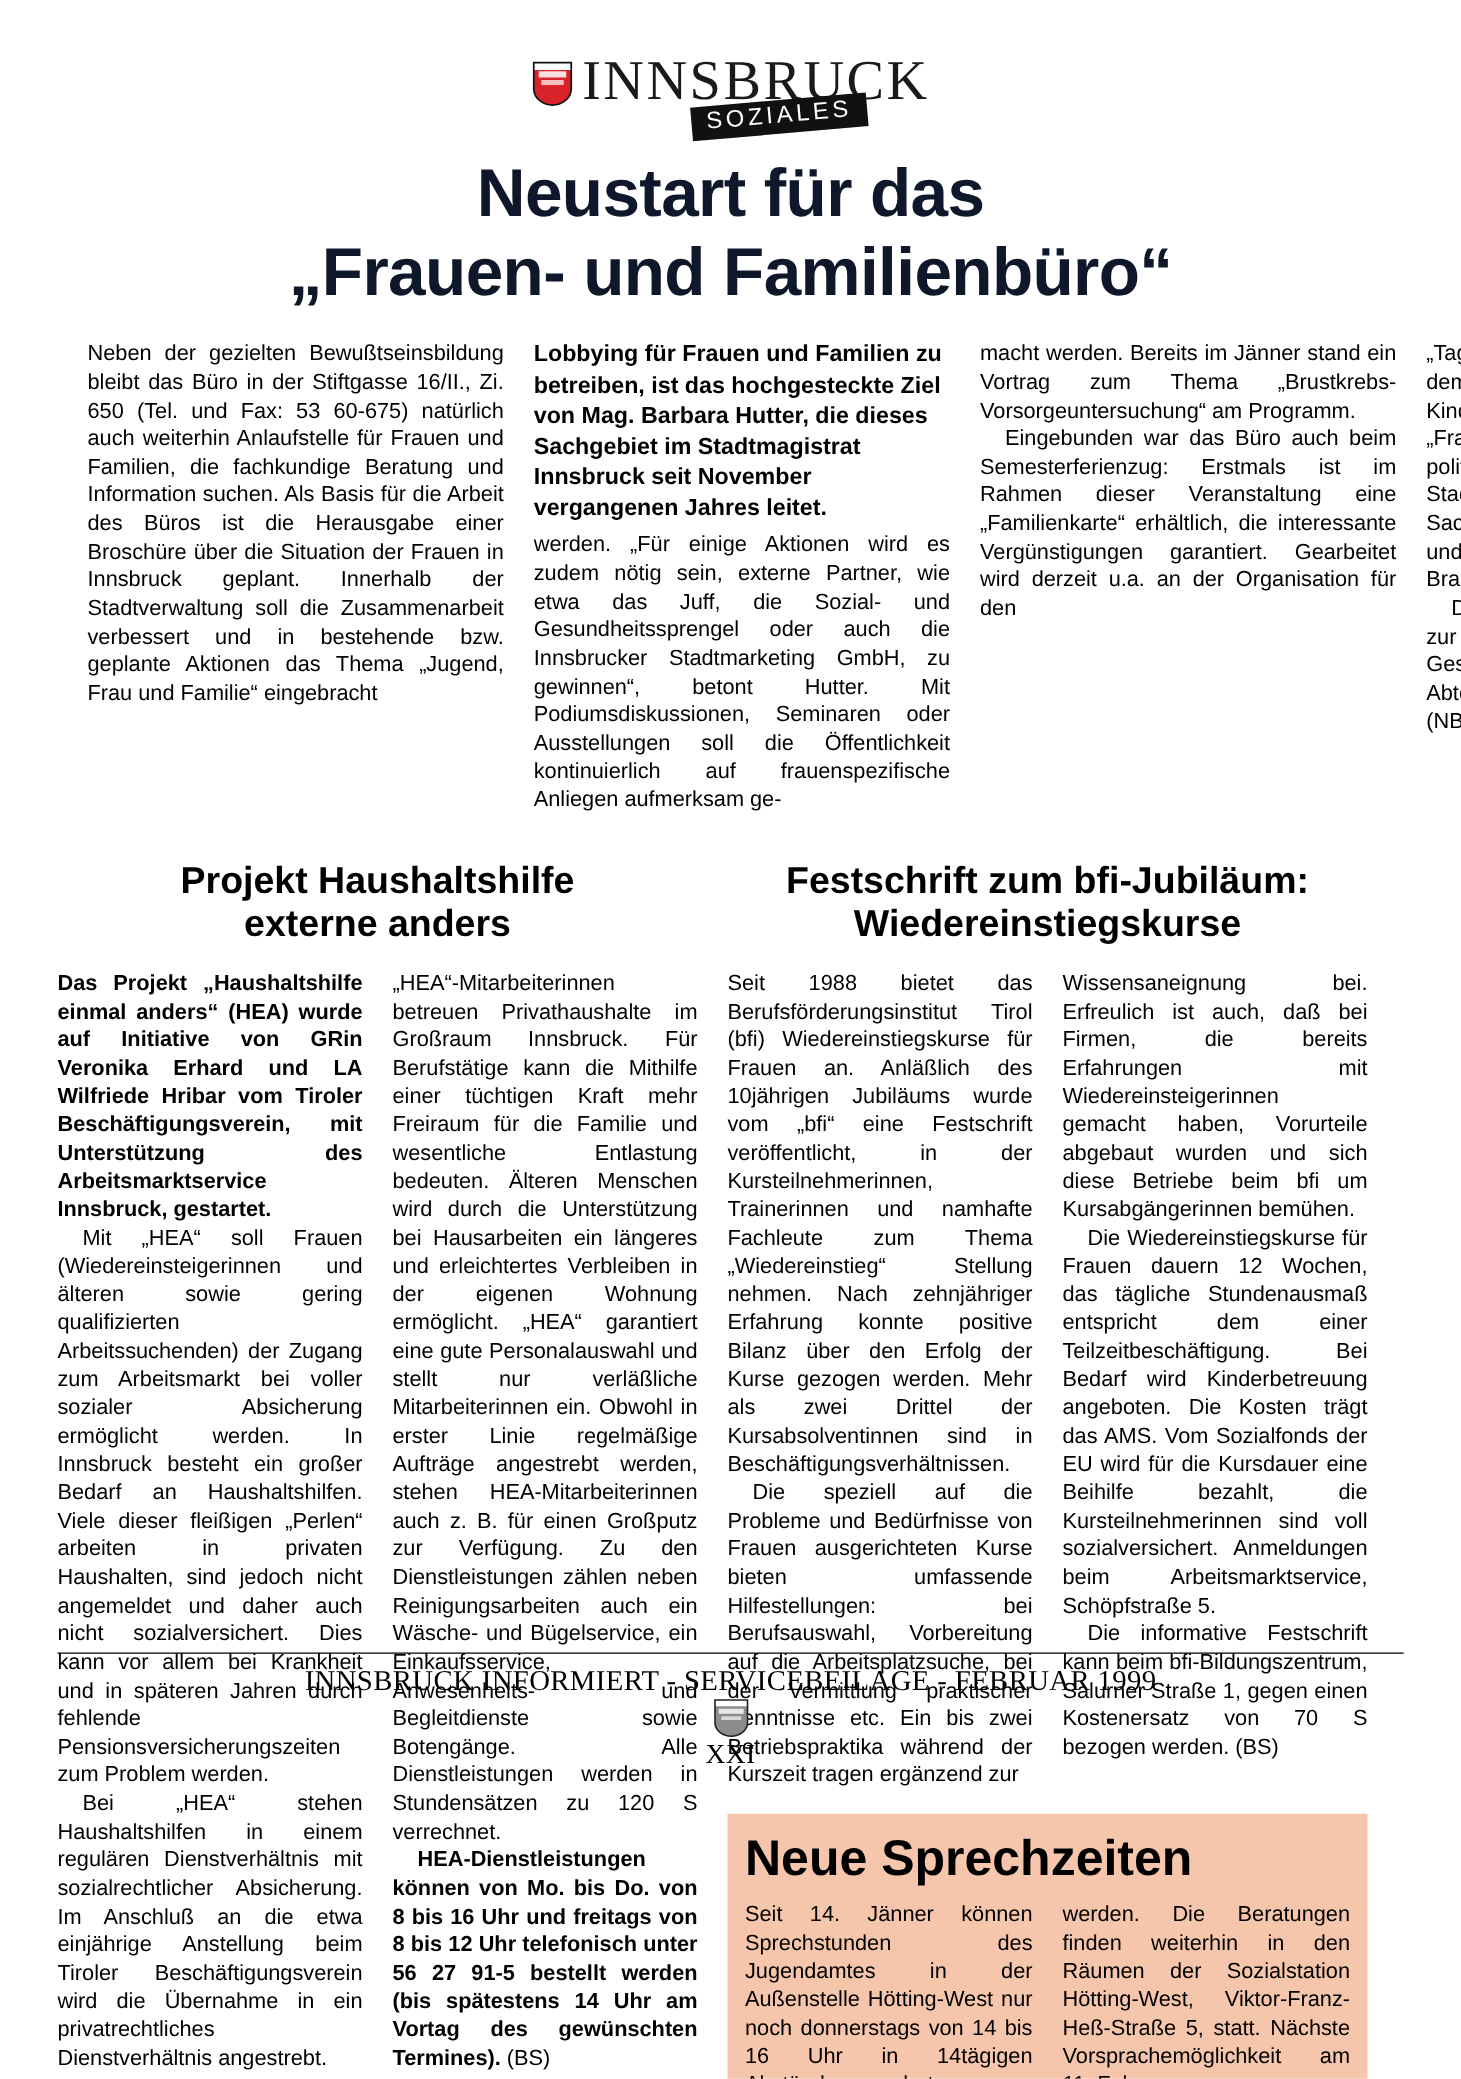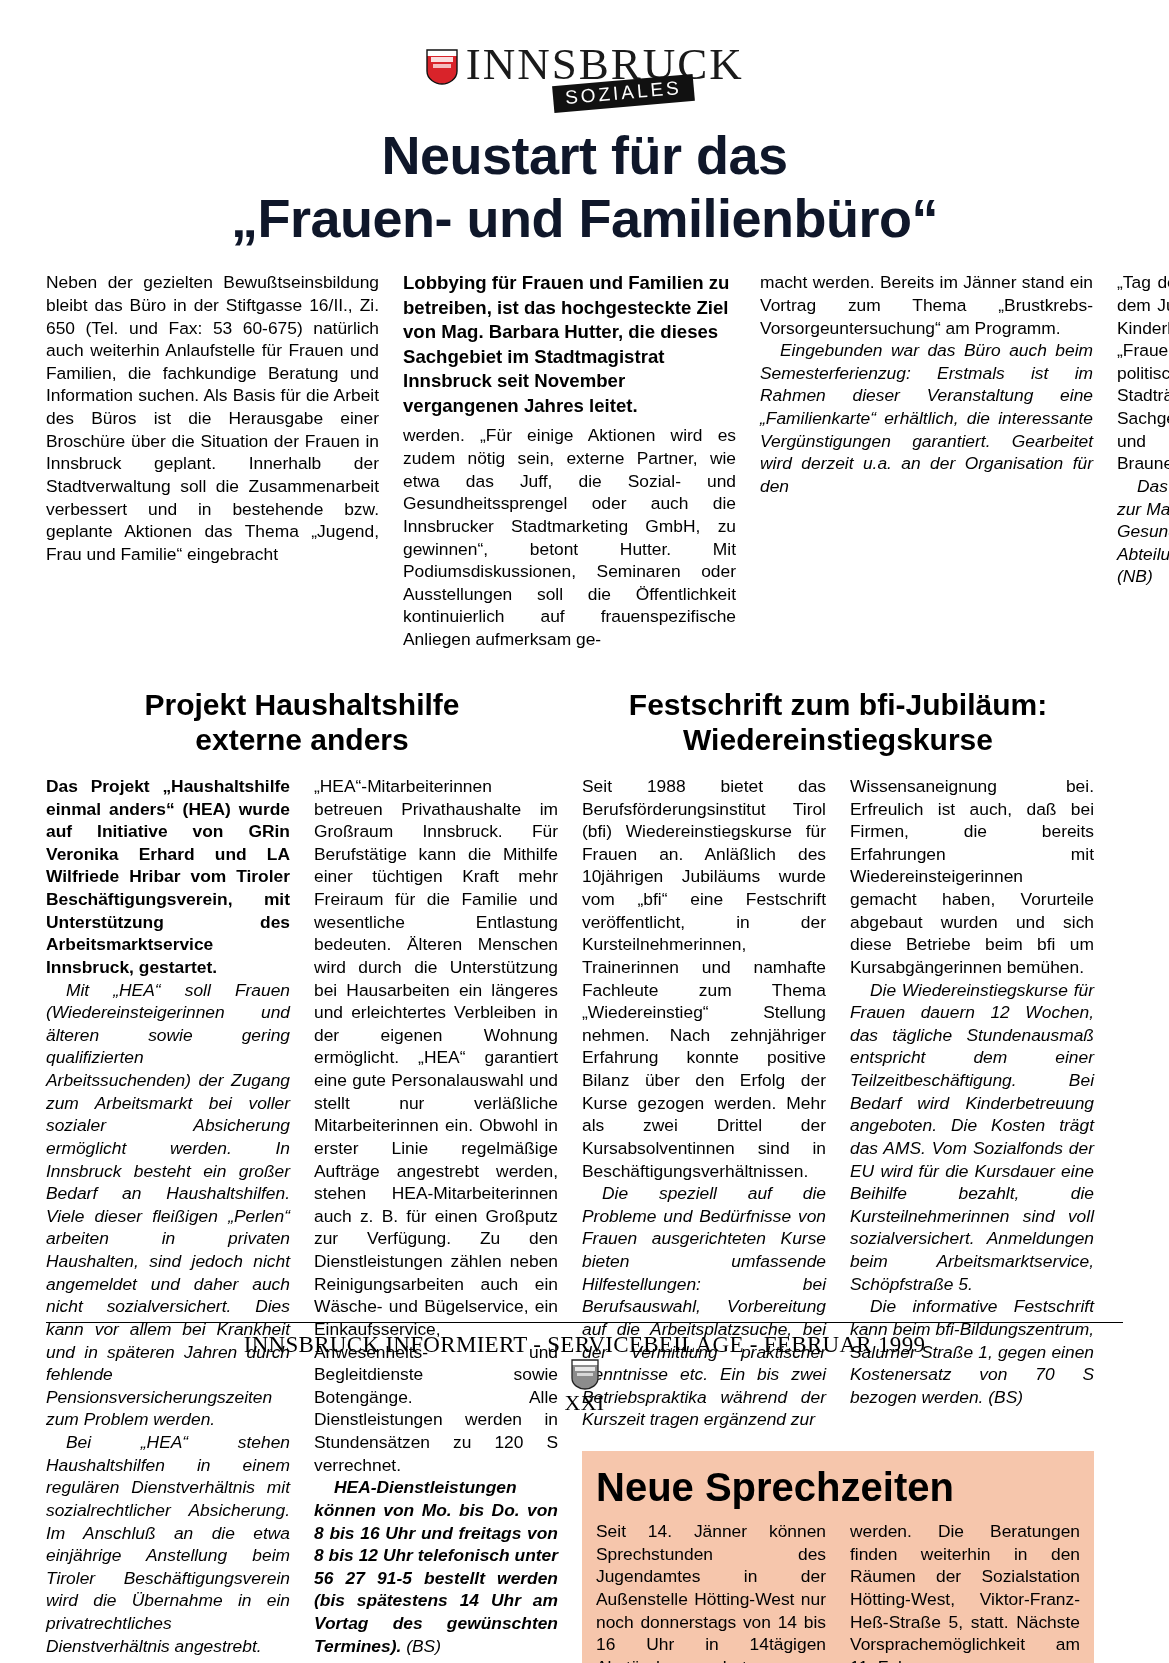--- a/index.html
+++ b/index.html
@@ -73,37 +73,37 @@
     line-height: 1.16;
     letter-spacing: -0.5px;
     margin: 8px 55px 22px 55px;
   }
   .headline .l2 { display: block; }
 
   
   .cols {
     display: flex;
     gap: 24px;
-    padding: 0 46px;
+    padding: 0 70px;
     box-sizing: border-box;
     width: 1169px;
   }
   .col {
     width: 333px;
     flex: 0 0 333px;
   }
   p {
     margin: 0;
     font-size: 17.4px;
     line-height: 1.30;
     text-align: justify;
     hyphens: auto;
     -webkit-hyphens: auto;
   }
-  p + p { text-indent: 20px; font-style: italic; }
+  p + p { text-indent: 20px; }
   p.noind { text-indent: 0; }
   p.bold { font-weight: bold; }
   .lead {
     font-weight: bold;
     font-size: 18.6px;
     line-height: 1.32;
     text-align: left;
   }
 
   

